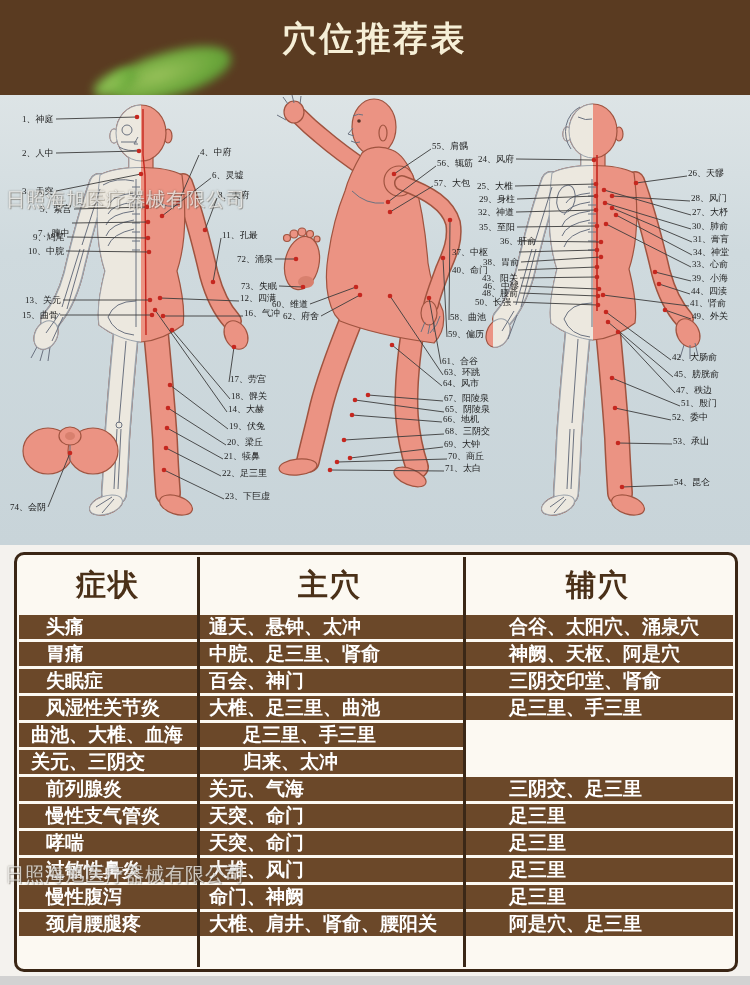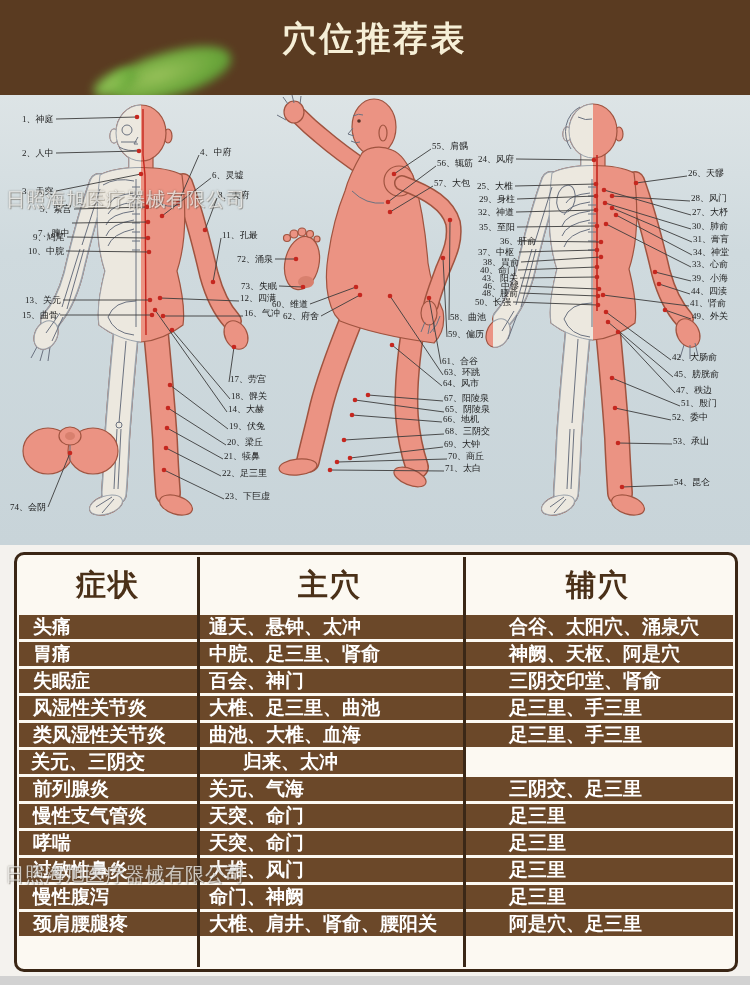--- a/index.html
+++ b/index.html
@@ -40,21 +40,21 @@
 
   
   #tablebox{position:absolute;left:14px;top:552px;width:714px;height:410px;
             background:#fcf9f2;border:3px solid #3a2615;border-radius:10px;padding:2px;}
   #thead{display:grid;grid-template-columns:178px 266px 1fr;height:56px;align-items:center;}
   #thead .hcell{text-align:center;font-size:30px;font-weight:bold;color:#4a3018;letter-spacing:2px;}
   #tbody{display:flex;flex-direction:column;gap:3px;margin-top:2px;}
   .trow{display:grid;grid-template-columns:178px 266px 1fr;height:24px;}
   .tcell{background:#6b4829;color:#ffffff;font-size:19px;font-weight:bold;line-height:24px;
          overflow:hidden;white-space:nowrap;}
-  .tcell.c0{padding-left:14px;}
+  .tcell.c0{padding-left:27px;}
   .tcell.c1{padding-left:12px;}
   .tcell.c2{padding-left:46px;}
   .vdiv{position:absolute;top:2px;bottom:2px;width:2.5px;background:#3b2817;z-index:4;}
   #vdiv1{left:180px;} #vdiv2{left:446px;}
 
   #bottomstrip{position:absolute;left:0;top:976px;width:750px;height:9px;background:#d2d2d2;}
 </style>
 </head>
 <body>
 
@@ -406,23 +406,23 @@
         <div class="pt" style="left: 445px; top: 331px;">68、三阴交</div>
         <div class="pt" style="left: 444px; top: 344px;">69、大钟</div>
         <div class="pt" style="left: 448px; top: 356px;">70、商丘</div>
         <div class="pt" style="left: 445px; top: 368px;">71、太白</div>
         <div class="pt" style="left: 478px; top: 59px;">24、风府</div>
         <div class="pt" style="left: 477px; top: 86px;">25、大椎</div>
         <div class="pt" style="left: 479px; top: 99px;">29、身柱</div>
         <div class="pt" style="left: 478px; top: 112px;">32、神道</div>
         <div class="pt" style="left: 479px; top: 127px;">35、至阳</div>
         <div class="pt" style="left: 479px; top: 141px; margin-left: 21px;">36、肝俞</div>
-        <div class="pt" style="left: 478px; top: 152px;">37、中枢</div>
+        <div class="pt" style="left: 452px; top: 152px;">37、中枢</div>
         <div class="pt" style="left: 483px; top: 162px;">38、胃俞</div>
-        <div class="pt" style="left: 480px; top: 170px;">40、命门</div>
+        <div class="pt" style="left: 452px; top: 170px;">40、命门</div>
         <div class="pt" style="left: 482px; top: 178px;">43、阳关</div>
         <div class="pt" style="left: 483px; top: 186px;">46、中髎</div>
         <div class="pt" style="left: 482px; top: 193px;">48、腰俞</div>
         <div class="pt" style="left: 475px; top: 202px;">50、长强</div>
         <div class="pt" style="left: 688px; top: 73px;">26、天髎</div>
         <div class="pt" style="left: 691px; top: 98px;">28、风门</div>
         <div class="pt" style="left: 692px; top: 112px;">27、大杼</div>
         <div class="pt" style="left: 692px; top: 126px;">30、肺俞</div>
         <div class="pt" style="left: 693px; top: 139px;">31、膏肓</div>
         <div class="pt" style="left: 693px; top: 152px;">34、神堂</div>
@@ -465,21 +465,20 @@
           <div class="tcell c0">失眠症</div>
           <div class="tcell c1">百会、神门</div>
           <div class="tcell c2">三阴交印堂、肾俞</div>
         </div>
         <div class="trow">
           <div class="tcell c0">风湿性关节炎</div>
           <div class="tcell c1">大椎、足三里、曲池</div>
           <div class="tcell c2">足三里、手三里</div>
         </div>
         <div class="trow">
-          <div class="tcell c0">类风湿性关节炎</div>
           <div class="tcell c1">曲池、大椎、血海</div>
           <div class="tcell c2">足三里、手三里</div>
         </div>
         <div class="trow">
           <div class="tcell c1">关元、三阴交</div>
           <div class="tcell c2">归来、太冲</div>
         </div>
         <div class="trow">
           <div class="tcell c0">前列腺炎</div>
           <div class="tcell c1">关元、气海</div>

